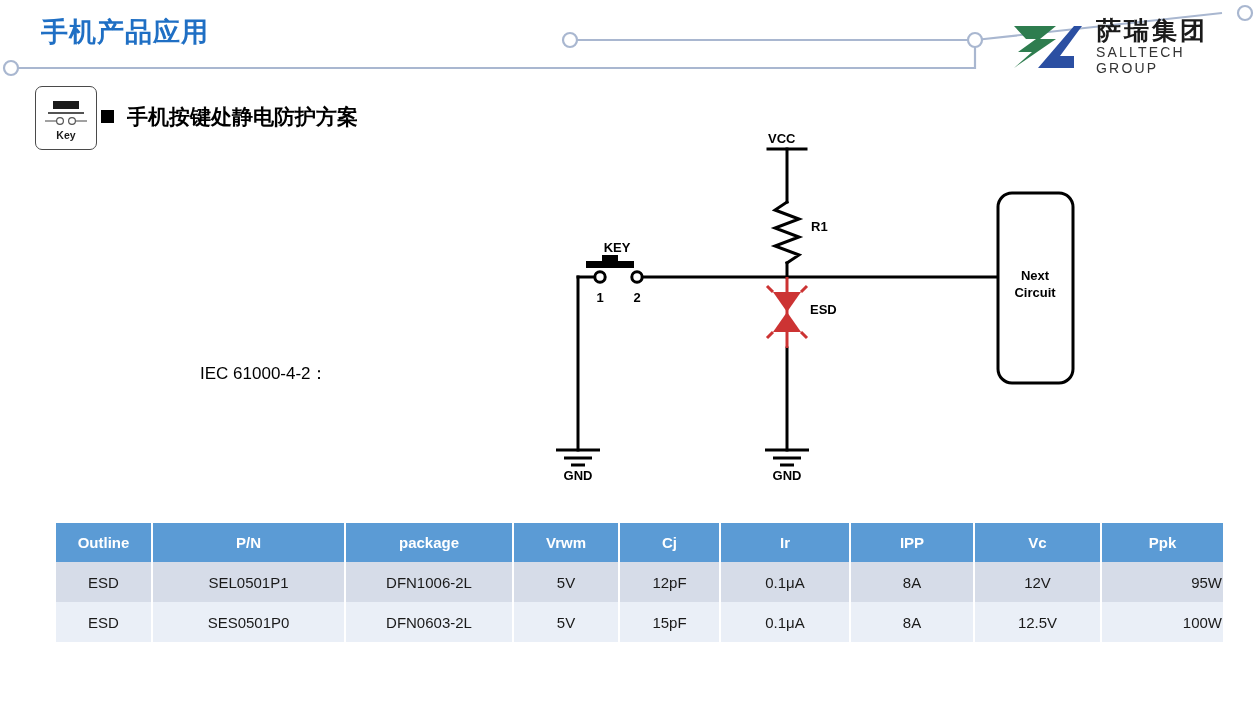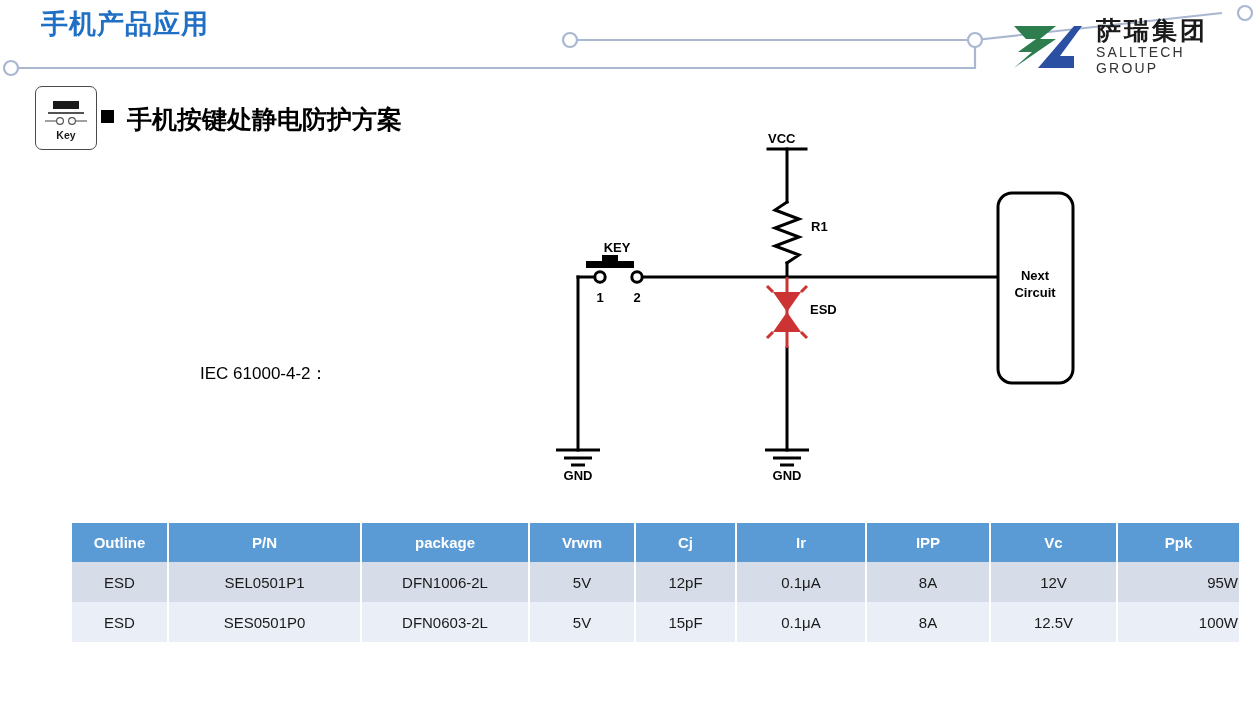--- a/index.html
+++ b/index.html
@@ -21,21 +21,21 @@
 
   
   #header-decor {
     position: absolute;
     left: 0; top: 0;
     width: 1257px; height: 90px;
     pointer-events: none;
   }
   #slide-title {
     position: absolute;
-    left: 41px; top: 6px;
+    left: 41px; top: 14px;
     font-size: 27px;
     font-weight: bold;
     color: #1F6FC4;
     letter-spacing: 1px;
     white-space: nowrap;
   }
 
   
   #logo {
     position: absolute;
@@ -79,21 +79,21 @@
   }
   #section-bullet {
     position: absolute;
     left: 101px; top: 110px;
     width: 13px; height: 13px;
     background: #000000;
   }
   #section-title {
     position: absolute;
     left: 127px; top: 103px;
-    font-size: 25px;
+    font-size: 21px;
     font-weight: bold;
     color: #000000;
     white-space: nowrap;
     font-family: "DejaVu Sans", "Liberation Sans", sans-serif;
   }
 
   
   #iec-spec {
     position: absolute;
     left: 200px; top: 310px;
@@ -107,21 +107,21 @@
   
   #circuit {
     position: absolute;
     left: 520px; top: 120px;
     width: 620px; height: 370px;
   }
 
   
   #spec-table {
     position: absolute;
-    left: 72px; top: 523px;
+    left: 56px; top: 523px;
     width: 1133px;
     border-collapse: collapse;
     table-layout: fixed;
   }
   #spec-table th {
     background: #5B9BD5;
     color: #ffffff;
     font-size: 15px;
     font-weight: bold;
     height: 37px;

